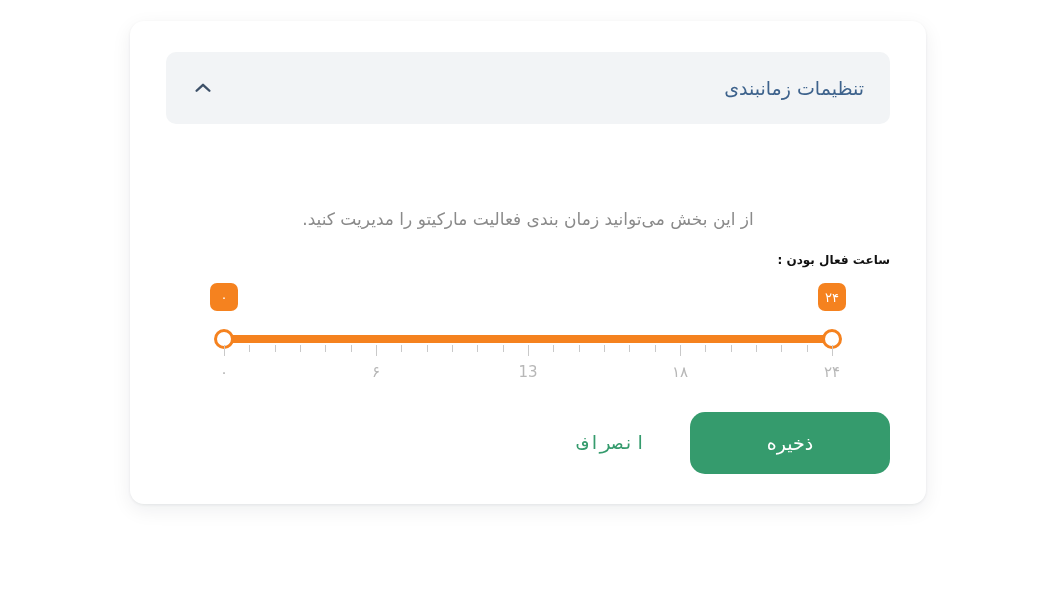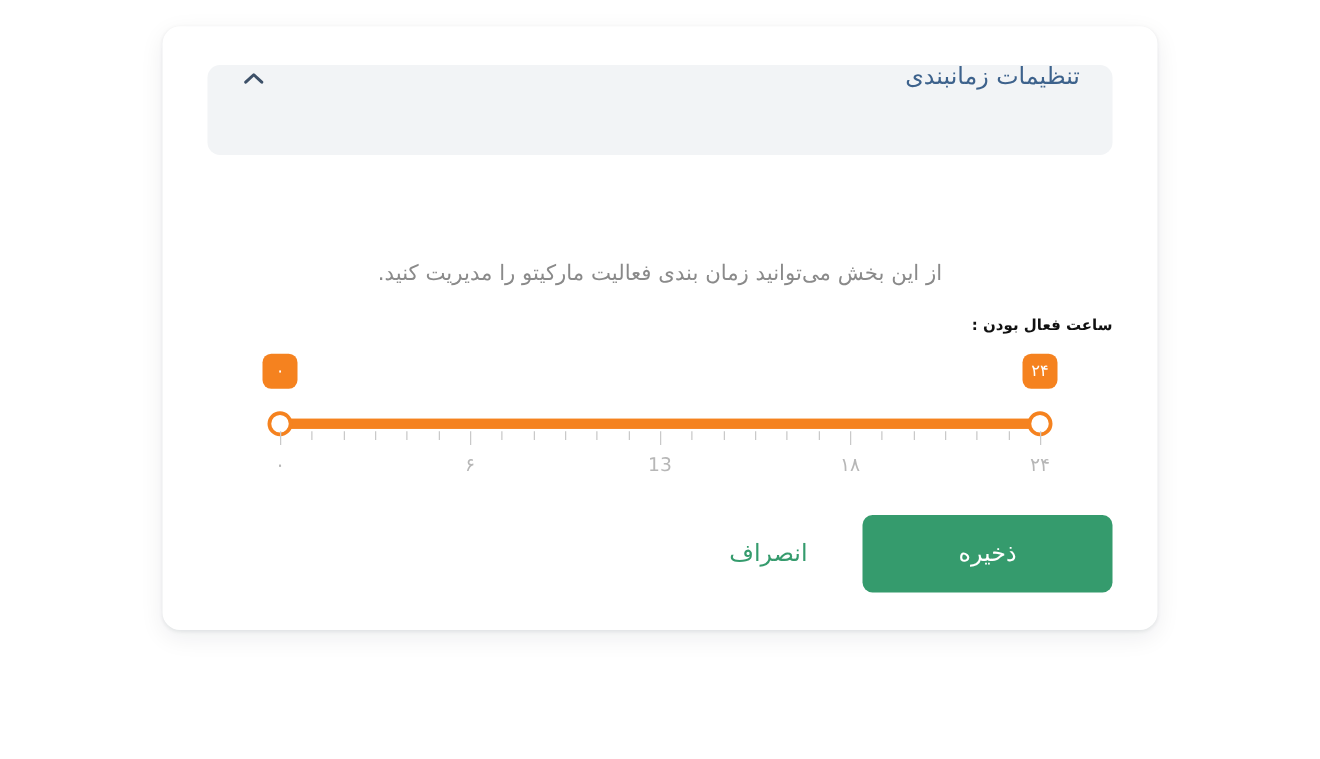--- a/index.html
+++ b/index.html
@@ -34,21 +34,21 @@
   
   .panel-header {
     position: absolute;
     left: 36px;
     top: 31px;
     width: 724px;
     height: 72px;
     background: #f2f4f6;
     border-radius: 10px;
     display: flex;
-    align-items: flex-start;
+    align-items: center;
     justify-content: space-between;
     padding: 0 26px;
     box-sizing: border-box;
     cursor: pointer;
   }
   .panel-title {
     font-size: 19px;
     color: #3d628c;
     line-height: 1;
     white-space: nowrap;
@@ -188,35 +188,35 @@
     flex-direction: row;
     align-items: center;
     justify-content: flex-start;
   }
   .btn-save {
     width: 200px;
     height: 62px;
     background: #359b6d;
     color: #ffffff;
     border: none;
-    border-radius: 8px;
+    border-radius: 15px;
     font-size: 19px;
     font-family: inherit;
     cursor: pointer;
     display: flex;
     align-items: center;
     justify-content: center;
   }
   .btn-cancel {
     margin-right: 30px;
     background: transparent;
     border: none;
     color: #359b6d;
     font-size: 19px;
-    font-family: Liberation Serif, serif;
+    font-family: Liberation Mono, monospace;
     cursor: pointer;
     padding: 10px 14px;
   }
 </style>
 </head>
 <body>
 
 <div id="root">
 
   <div class="card">

